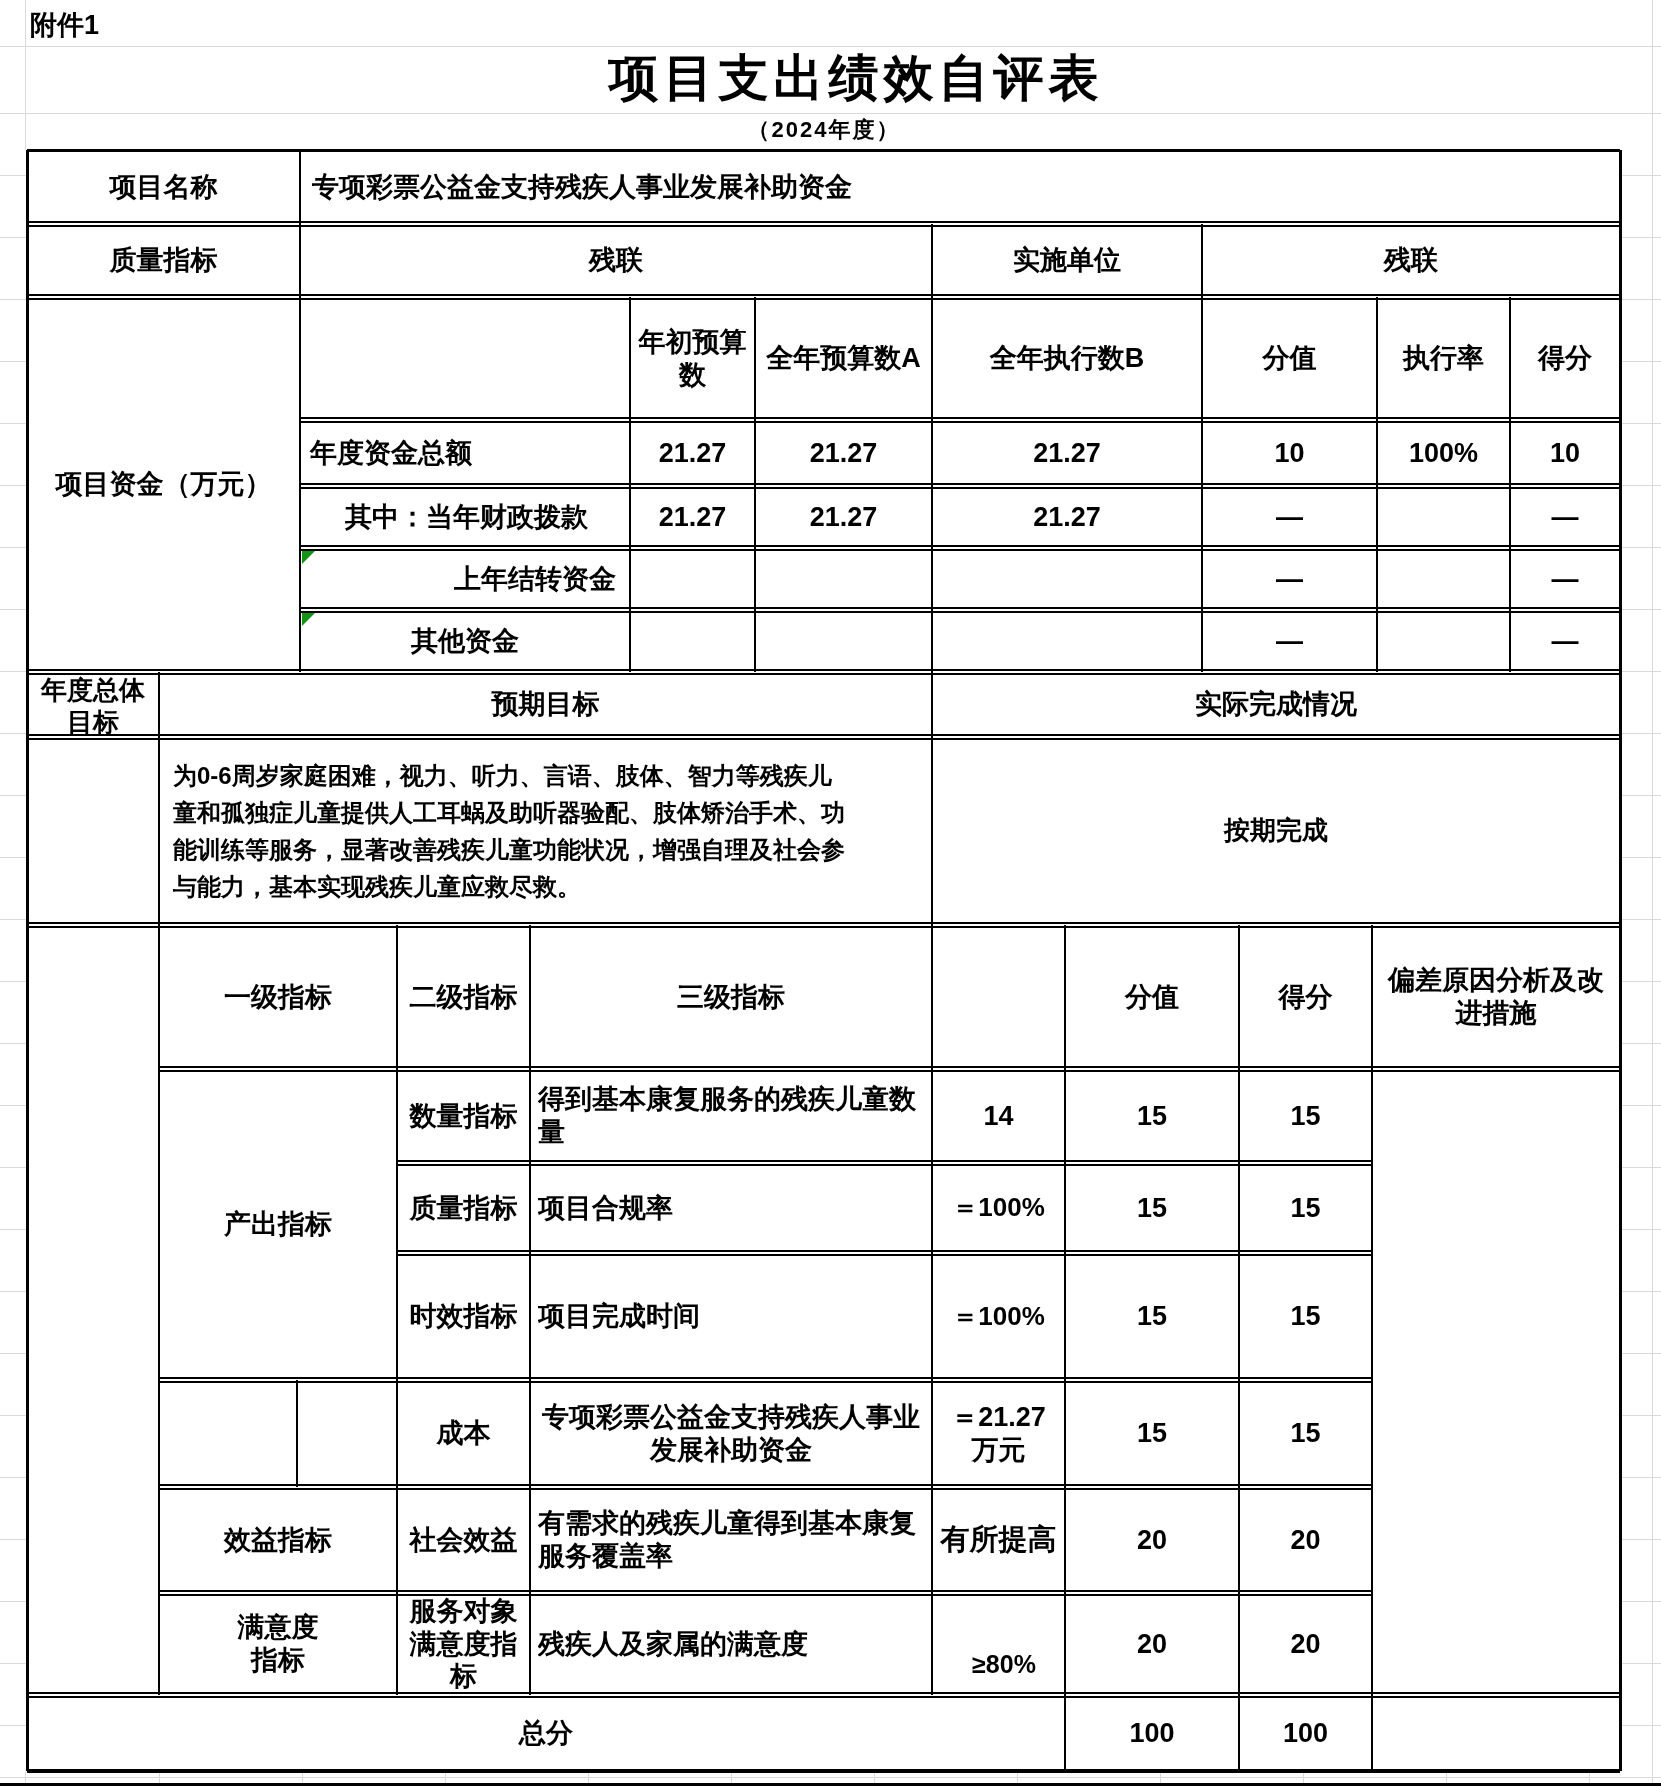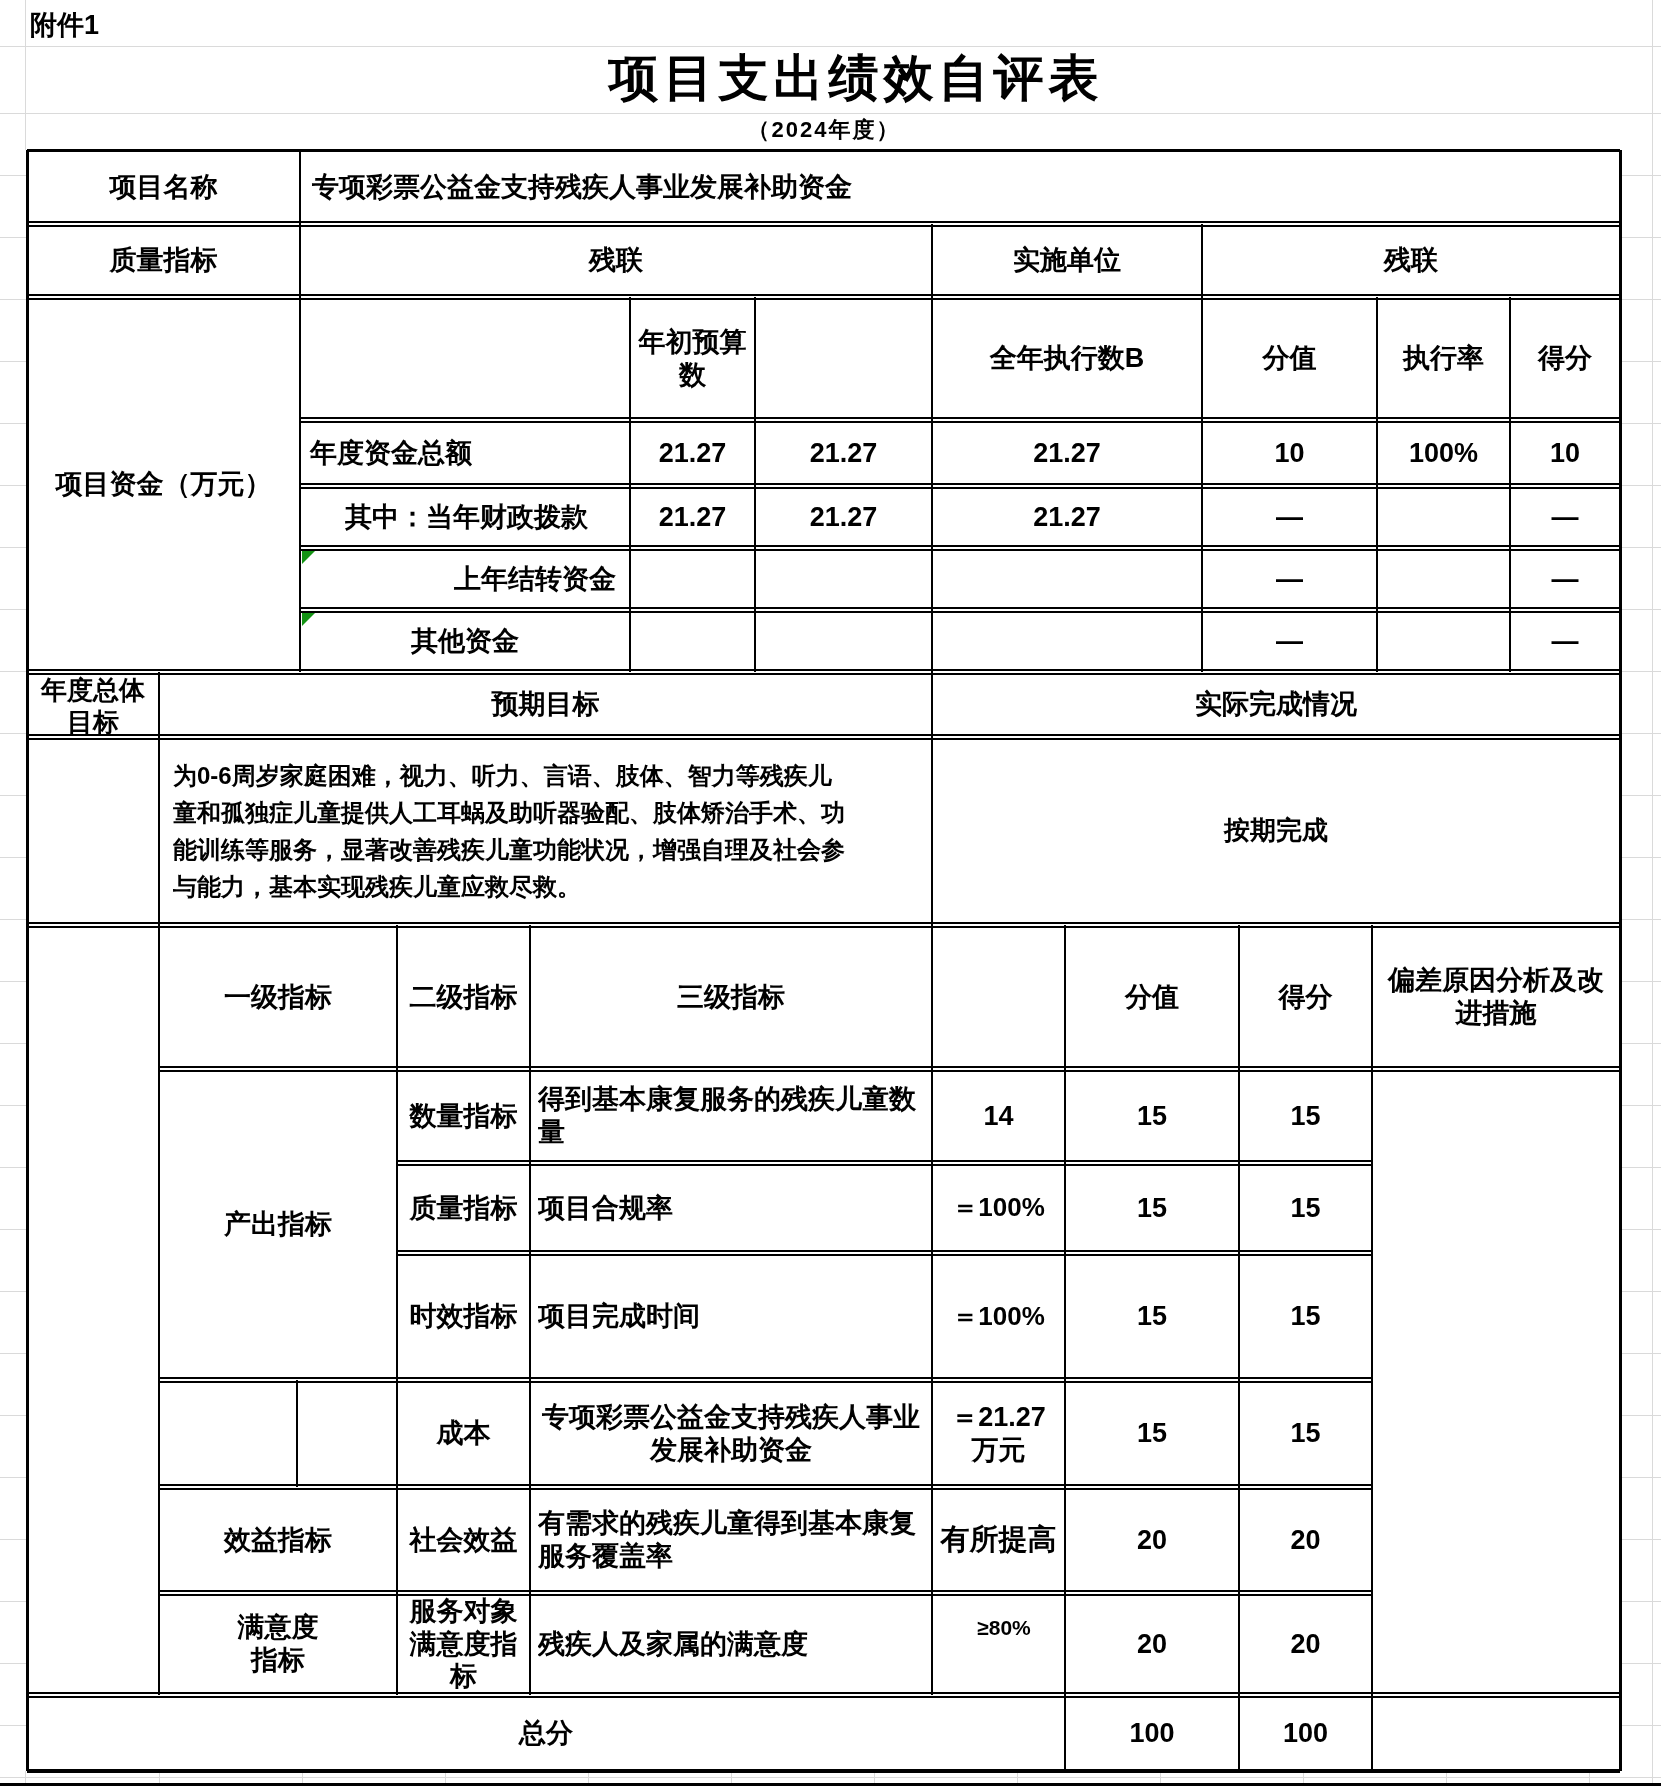--- a/index.html
+++ b/index.html
@@ -154,20 +154,21 @@
   <div class="c" style="left:27px;top:150px;width:273px;height:74px">项目名称</div>
   <div class="c l" style="left:300px;top:150px;width:1320px;height:74px;padding-left:12px">专项彩票公益金支持残疾人事业发展补助资金</div>
 
   <div class="c" style="left:27px;top:224px;width:273px;height:73px">质量指标</div>
   <div class="c" style="left:300px;top:224px;width:632px;height:73px">残联</div>
   <div class="c" style="left:932px;top:224px;width:270px;height:73px">实施单位</div>
   <div class="c" style="left:1202px;top:224px;width:418px;height:73px">残联</div>
 
   <div class="c" style="left:27px;top:297px;width:273px;height:375px">项目资金（万元）</div>
   <div class="c" style="left:630px;top:297px;width:125px;height:123px;padding:0 7px">年初预算数</div>
+  <div class="c" style="left:755px;top:297px;width:177px;height:123px">全年预算数A</div>
   <div class="c" style="left:932px;top:297px;width:270px;height:123px">全年执行数B</div>
   <div class="c" style="left:1202px;top:297px;width:175px;height:123px">分值</div>
   <div class="c" style="left:1377px;top:297px;width:133px;height:123px">执行率</div>
   <div class="c" style="left:1510px;top:297px;width:110px;height:123px">得分</div>
 
   <div class="c l" style="left:300px;top:420px;width:330px;height:66px;padding-left:10px">年度资金总额</div>
   <div class="c" style="left:630px;top:420px;width:125px;height:66px">21.27</div>
   <div class="c" style="left:755px;top:420px;width:177px;height:66px">21.27</div>
   <div class="c" style="left:932px;top:420px;width:270px;height:66px">21.27</div>
   <div class="c" style="left:1202px;top:420px;width:175px;height:66px">10</div>
@@ -231,21 +232,21 @@
   <div class="c" style="left:159px;top:1487px;width:238px;height:106px">效益指标</div>
   <div class="c" style="left:397px;top:1487px;width:133px;height:106px">社会效益</div>
   <div class="c l" style="left:538px;top:1487px;width:388px;height:106px">有需求的残疾儿童得到基本康复服务覆盖率</div>
   <div class="c" style="left:932px;top:1487px;width:133px;height:106px;font-size:29px">有所提高</div>
   <div class="c" style="left:1065px;top:1487px;width:174px;height:106px">20</div>
   <div class="c" style="left:1239px;top:1487px;width:133px;height:106px">20</div>
 
   <div class="c" style="left:159px;top:1593px;width:238px;height:102px;padding:0 68px">满意度指标</div>
   <div class="c" style="left:397px;top:1593px;width:133px;height:102px;padding:0 6px">服务对象满意度指标</div>
   <div class="c l" style="left:538px;top:1593px;width:388px;height:102px">残疾人及家属的满意度</div>
-  <div class="c" style="left:932px;top:1577px;width:144px;height:102px;font-size:21px">≥80%</div>
+  <div class="c" style="left:932px;top:1613px;width:144px;height:102px;font-size:25px">≥80%</div>
   <div class="c" style="left:1065px;top:1593px;width:174px;height:102px">20</div>
   <div class="c" style="left:1239px;top:1593px;width:133px;height:102px">20</div>
 
   <div class="c" style="left:27px;top:1695px;width:1038px;height:76px">总分</div>
   <div class="c" style="left:1065px;top:1695px;width:174px;height:76px">100</div>
   <div class="c" style="left:1239px;top:1695px;width:133px;height:76px">100</div>
 
   <div class="tri" style="left: 302px; top: 551px; border-top-color: rgb(20, 147, 20);"></div>
   <div class="tri" style="left: 302px; top: 613px; border-top-color: rgb(20, 147, 20);"></div>
 </div>

